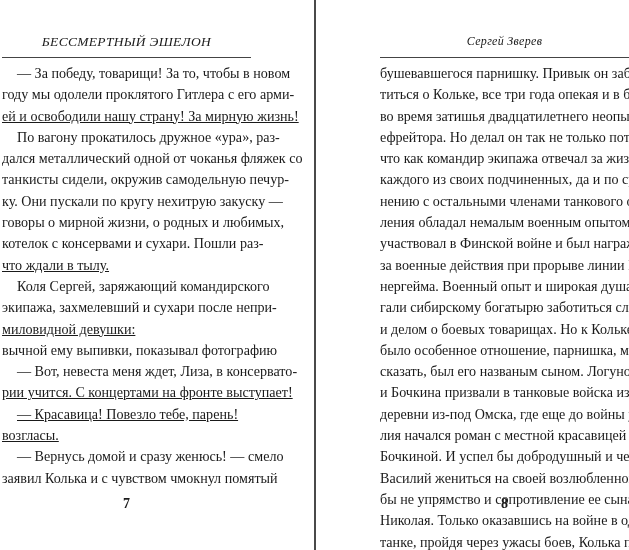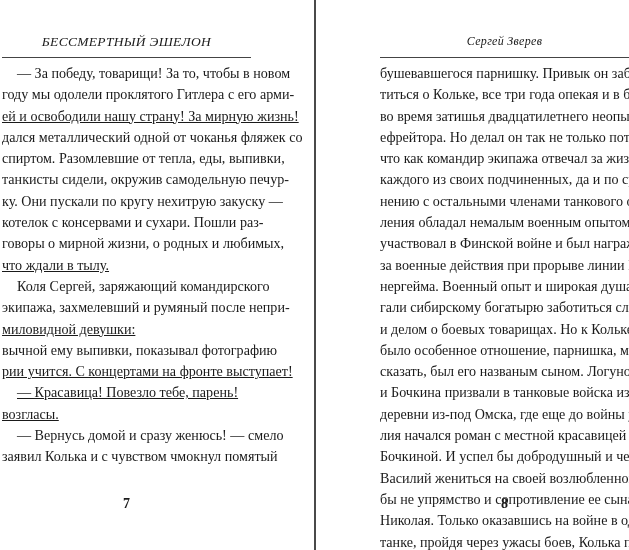--- a/index.html
+++ b/index.html
@@ -29,31 +29,32 @@
 </head>
 <body>
 
 <div class="page left">
   <div class="running-head">БЕССМЕРТНЫЙ ЭШЕЛОН</div>
   <div class="rule"></div>
   <div class="body">
       <span class="line indent">— За победу, товарищи! За то, чтобы в новом</span>
       <span class="line">году мы одолели проклятого Гитлера с его арми-</span>
       <span class="line last">ей и освободили нашу страну! За мирную жизнь!</span>
+      <span class="line indent">По вагону прокатилось дружное «ура», раз-</span>
       <span class="line">дался металлический одной от чоканья фляжек со</span>
-      <span class="line">спиртом. Разомлевшие от тепла, еды, выпивки,</span>
       <span class="line">танкисты сидели, окружив самодельную печур-</span>
       <span class="line">ку. Они пускали по кругу нехитрую закуску —</span>
+      <span class="line">говоры о мирной жизни, о родных и любимых,</span>
       <span class="line">котелок с консервами и сухари. Пошли раз-</span>
-      <span class="line">говоры о мирной жизни, о родных и любимых,</span>
       <span class="line last">что ждали в тылу.</span>
       <span class="line indent">Коля Сергей, заряжающий командирского</span>
-      <span class="line">экипажа, захмелевший и румяный после непри-</span>
+      <span class="line">экипажа, захмелевший и сухари после непри-</span>
       <span class="line last">миловидной девушки:</span>
       <span class="line">вычной ему выпивки, показывал фотографию</span>
+      <span class="line indent">— Вот, невеста меня ждет, Лиза, в консервато-</span>
       <span class="line last">рии учится. С концертами на фронте выступает!</span>
       <span class="line indent last">— Красавица! Повезло тебе, парень!</span>
       <span class="line last">возгласы.</span>
       <span class="line indent">— Вернусь домой и сразу женюсь! — смело</span>
       <span class="line">заявил Колька и с чувством чмокнул помятый</span>
     </div>
   <div class="folio">7</div>
 </div>
 
 <div class="spine"></div>

